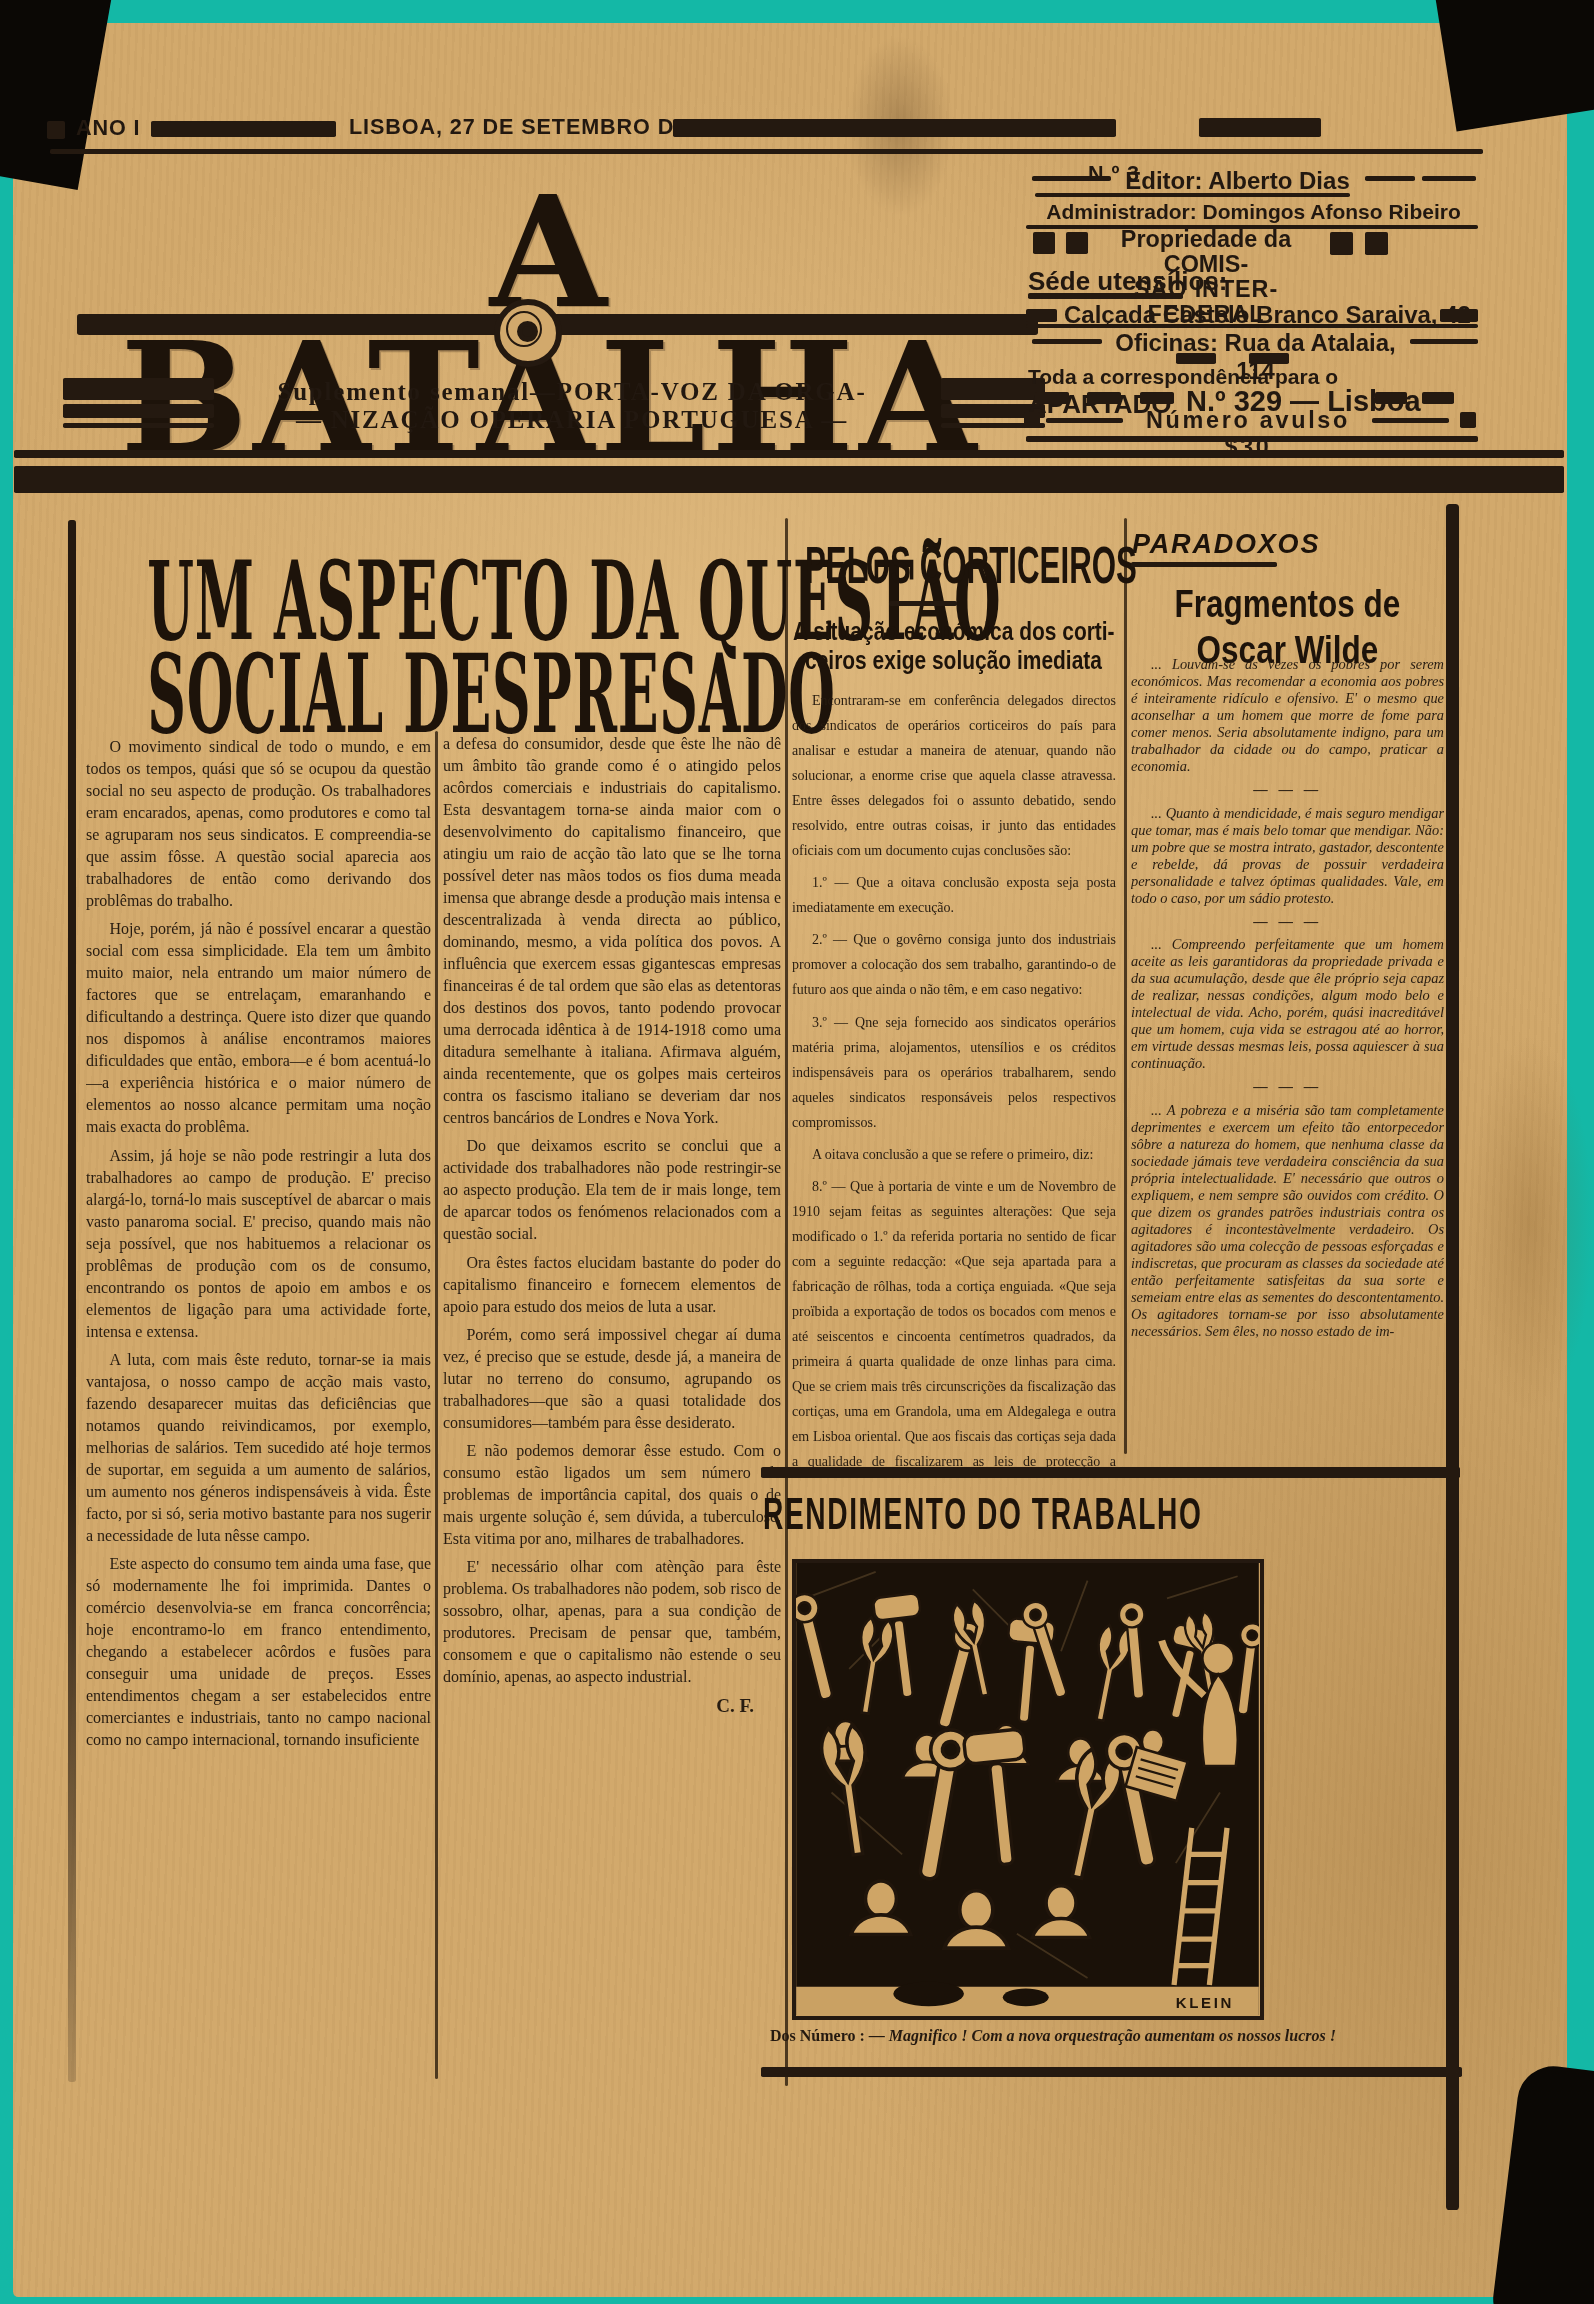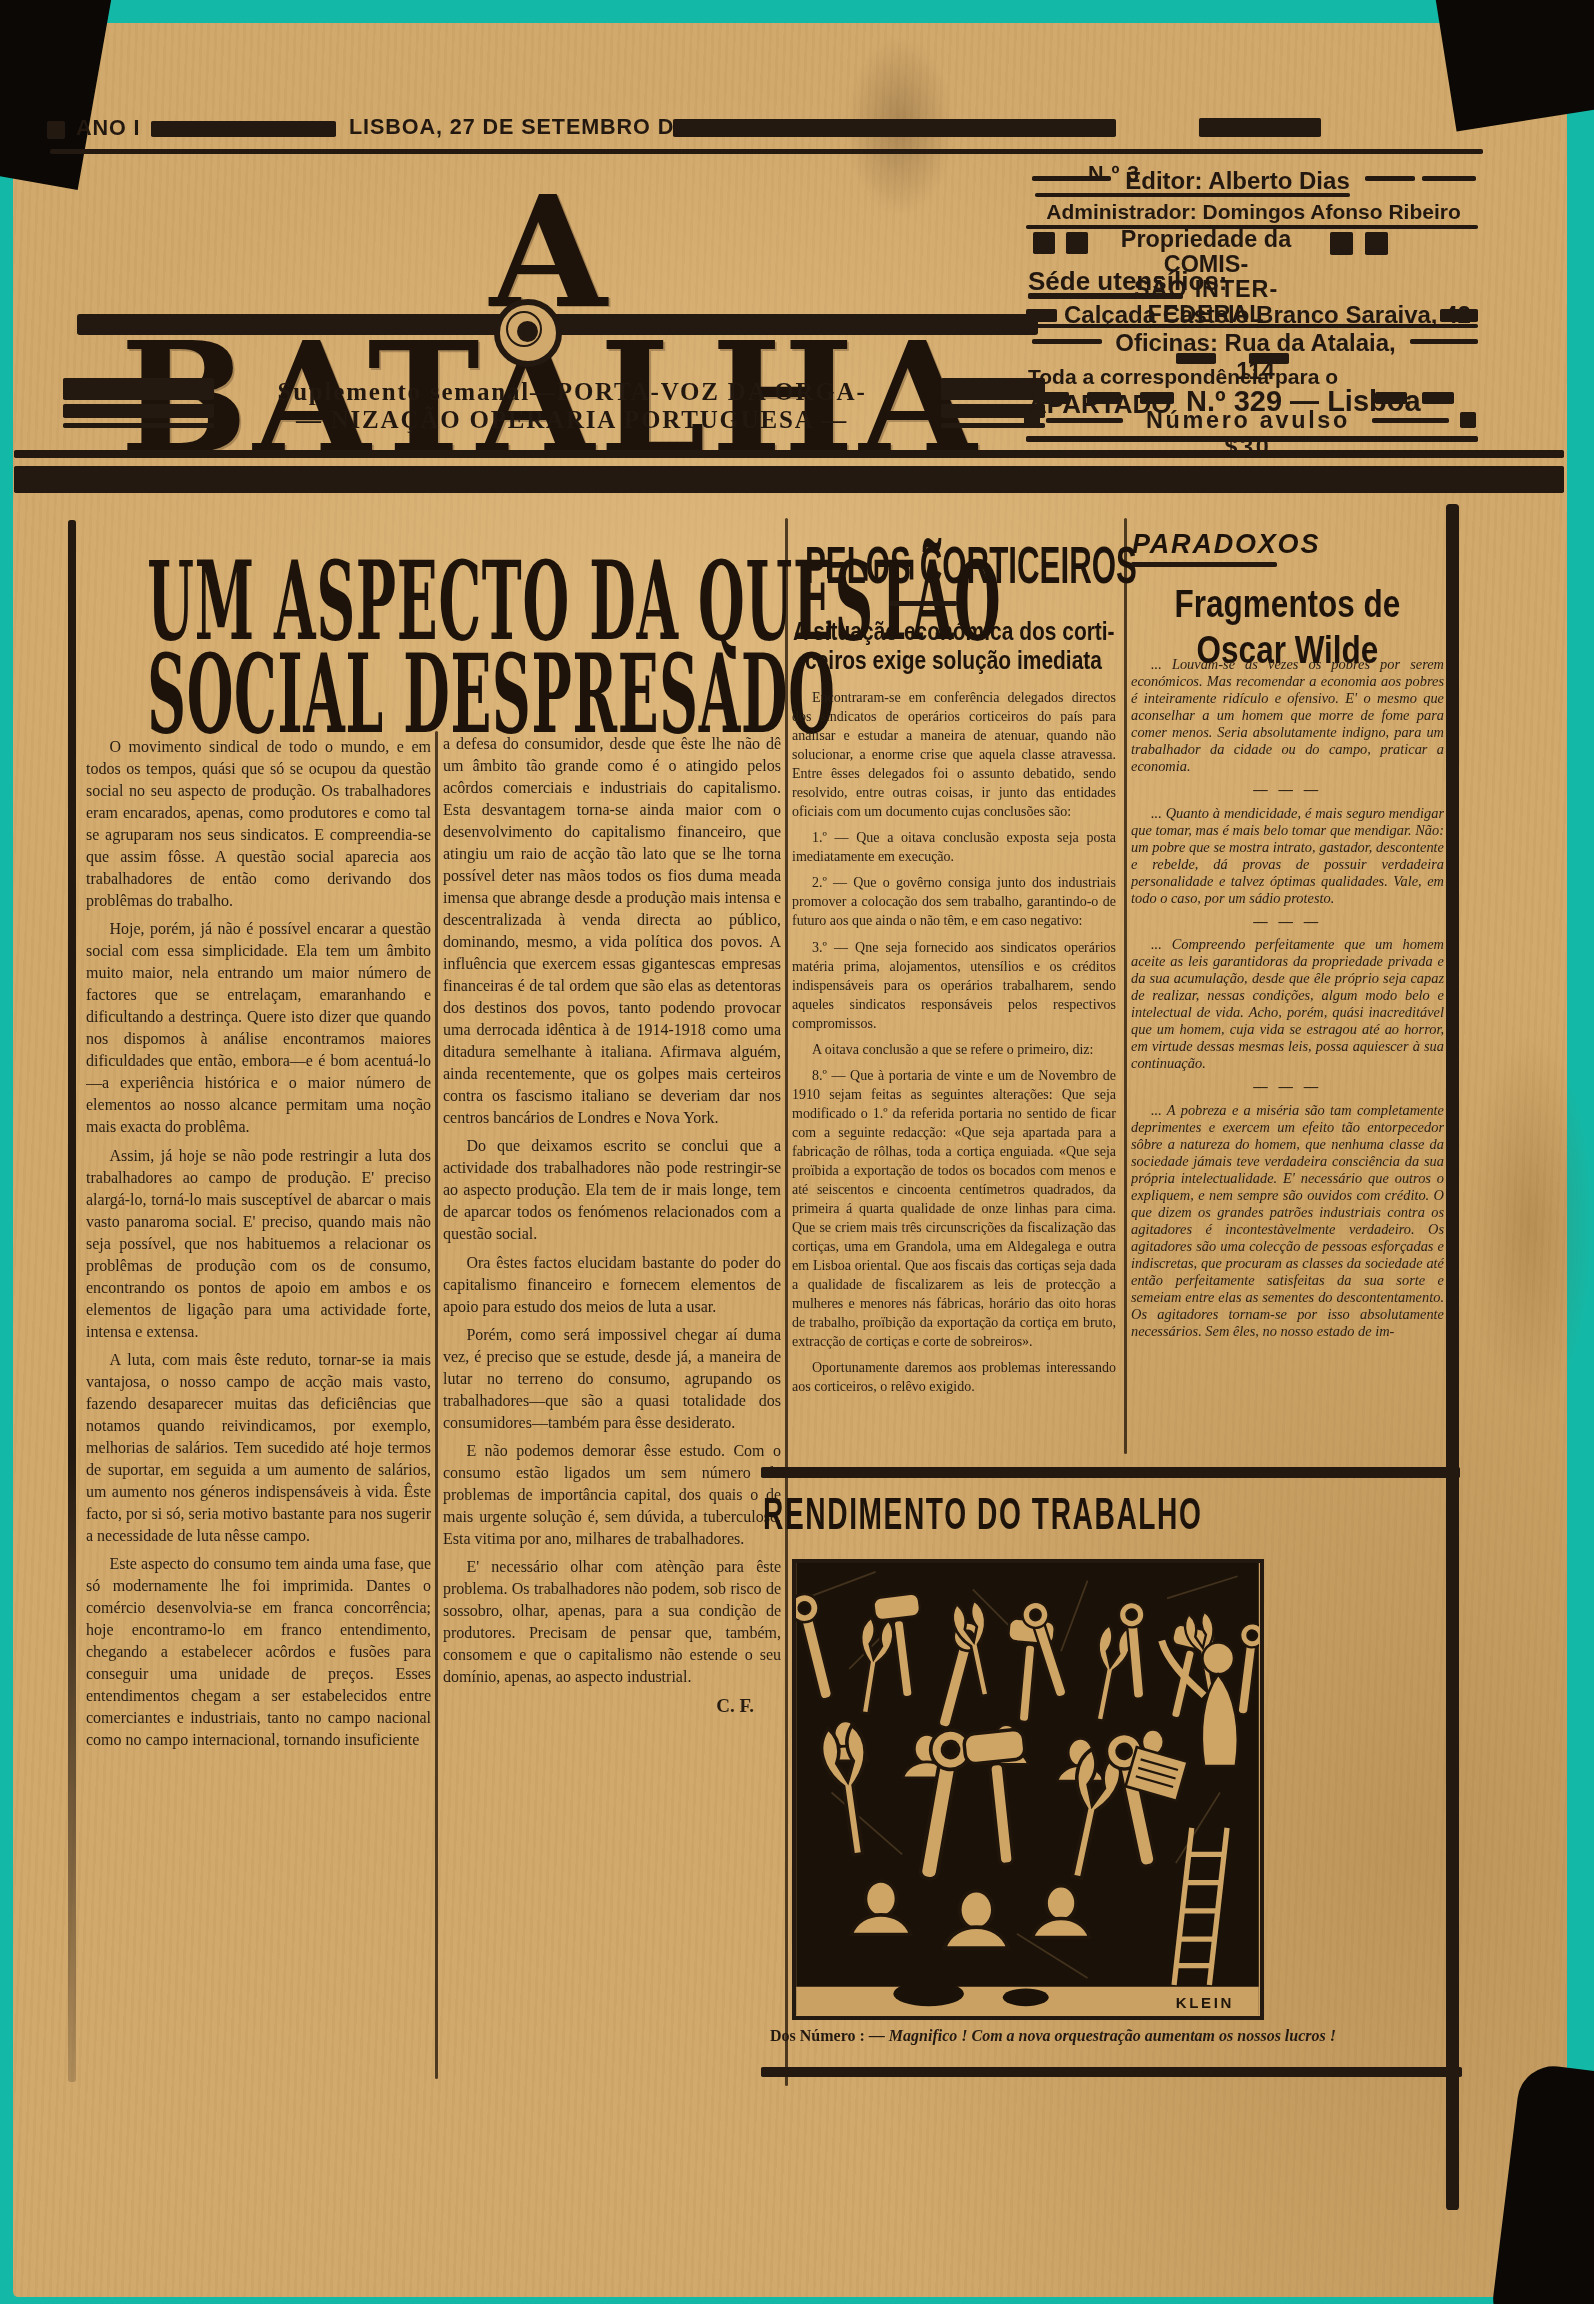--- a/index.html
+++ b/index.html
@@ -32,21 +32,21 @@
   #subtitle{position:absolute;left:203px;top:378px;width:738px;text-align:center;
     font-family:"Liberation Serif",serif;font-weight:bold;font-size:25px;line-height:27px;
     letter-spacing:1.8px;color:#221810;transform:scaleY(1.05);}
   
   .inf{position:absolute;font-family:"Liberation Sans",sans-serif;font-weight:bold;color:#221810;}
   
   .bodycol{position:absolute;overflow:hidden;text-align:justify;}
   .bodycol p{margin:0 0 6.3px 0;text-indent:23.4px;}
   .bodycol p.noind{text-indent:0;}
   #col1,#col2{font-size:16px;line-height:22px;}
-  #col3-body{font-size:14px;line-height:19px;}
+  #col3-body{font-size:14px;line-height:25px;}
   #col3-body p{margin:0 0 7.2px 0;text-indent:20px;}
   #col4-body{font-size:14.4px;line-height:17px;font-style:italic;}
   #col4-body p{margin:0;text-indent:20px;}
   .fragsep{text-align:center;font-weight:bold;letter-spacing:3.6px;margin:6.3px 0;font-style:normal;}
   .vrule{position:absolute;width:2.7px;background:rgba(44,29,13,.8);border-radius:1.8px;}
   .hd-condensed{white-space:nowrap;text-align:center;font-family:"DejaVu Serif",serif;
     font-weight:bold;color:#1d130a;}
   .signature{text-align:right;font-weight:bold;font-size:19px;padding-right:27px;}
   .stain{position:absolute;border-radius:50%;pointer-events:none;}
 </style>

